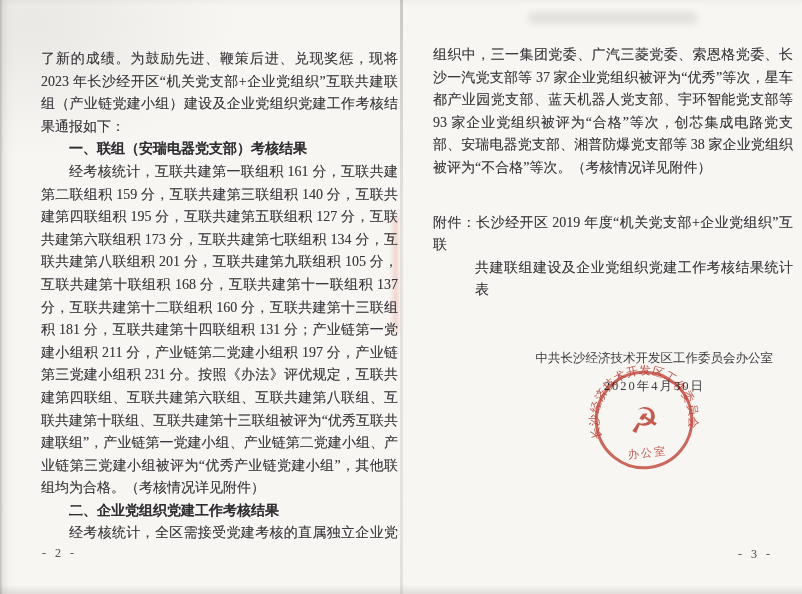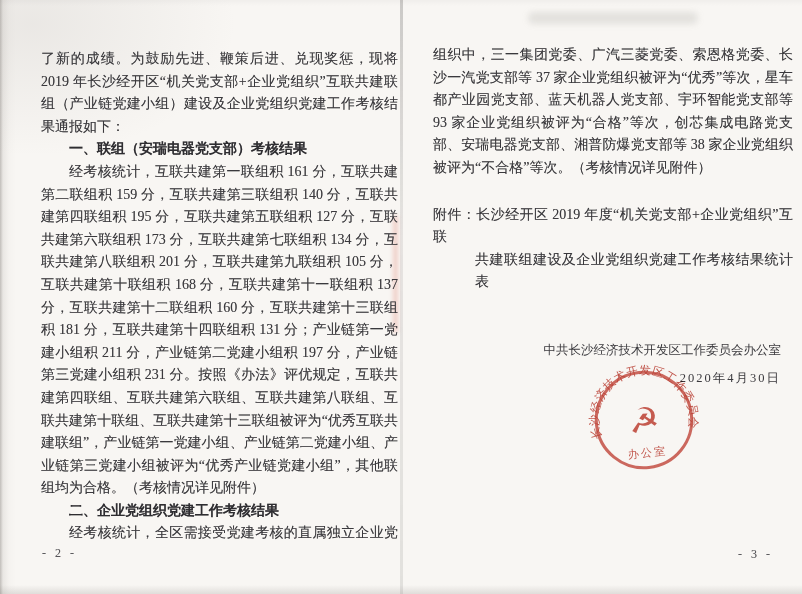--- a/index.html
+++ b/index.html
@@ -30,25 +30,25 @@
     position:absolute;left:393px;top:215px;width:5px;height:118px;border-radius:3px;
     background:rgba(222,118,104,0.30);filter:blur(2px);
   }
   .page{position:absolute;color:#3a393d;font-size:14px;line-height:22.6px;text-align:justify;}
   .page p{margin:0;text-shadow:0 0 0.4px rgba(60,60,60,0.45);}
   .page-left{left:41px;top:48px;width:357px;height:492px;overflow:hidden;}
   .page-right{left:433px;top:44px;width:360px;height:520px;}
   .indent{text-indent:2em;}
   .heading{font-weight:bold;color:#2e2d31;text-indent:2em;}
   .gap-para{margin-top:22px !important;}
-  .attachment{margin-top:24px;}
+  .attachment{margin-top:32px;}
   .attachment .line2{margin-left:3em;}
   .sigblock{
-    margin:46px 12px 0 auto;width:-moz-fit-content;width:fit-content;
-    text-align:right;font-size:12.5px;line-height:20px;
+    margin:46px 20px 0 auto;width:-moz-fit-content;width:fit-content;
+    text-align:center;font-size:12.5px;line-height:20px;
   }
   .sigblock .date{margin-top:8px;letter-spacing:2px;}
   .pageno{
     position:absolute;font-size:12px;color:#57565a;letter-spacing:3px;
     text-shadow:0 0 0.4px rgba(80,80,80,0.4);
   }
   .pageno-left{left:42px;top:546px;}
   .pageno-right{left:738px;top:547px;}
   .seal{
     position:absolute;left:578px;top:354px;width:132px;height:132px;
@@ -58,21 +58,21 @@
 </head>
 <body>
 
 <div class="scan">
 
   <div class="gutter"></div>
   <div class="bleed"></div>
   <div class="redstreak"></div>
 
   <div class="page page-left">
-    <p>了新的成绩。为鼓励先进、鞭策后进、兑现奖惩，现将 2019 年长沙经开区“机关党支部+企业党组织”互联共建联组（产业链党建小组）建设及企业党组织党建工作考核结果通报如下：</p>
+    <p>了新的成绩。为鼓励先进、鞭策后进、兑现奖惩，现将 2023 年长沙经开区“机关党支部+企业党组织”互联共建联组（产业链党建小组）建设及企业党组织党建工作考核结果通报如下：</p>
     <p class="heading">一、联组（安瑞电器党支部）考核结果</p>
     <p class="indent">经考核统计，互联共建第一联组积 161 分，互联共建第二联组积 159 分，互联共建第三联组积 140 分，互联共建第四联组积 195 分，互联共建第五联组积 127 分，互联共建第六联组积 173 分，互联共建第七联组积 134 分，互联共建第八联组积 201 分，互联共建第九联组积 105 分，互联共建第十联组积 168 分，互联共建第十一联组积 137 分，互联共建第十二联组积 160 分，互联共建第十三联组积 181 分，互联共建第十四联组积 131 分；产业链第一党建小组积 211 分，产业链第二党建小组积 197 分，产业链第三党建小组积 231 分。按照《办法》评优规定，互联共建第四联组、互联共建第六联组、互联共建第八联组、互联共建第十联组、互联共建第十三联组被评为“优秀互联共建联组”，产业链第一党建小组、产业链第二党建小组、产业链第三党建小组被评为“优秀产业链党建小组”，其他联组均为合格。（考核情况详见附件）</p>
     <p class="heading">二、企业党组织党建工作考核结果</p>
     <p class="indent">经考核统计，全区需接受党建考核的直属独立企业党组织 168 家，已接受考核的企业党组织 168 家。在接受考核的企业党</p>
   </div>
 
   <div class="page page-right">
     <p>组织中，三一集团党委、广汽三菱党委、索恩格党委、长沙一汽党支部等 37 家企业党组织被评为“优秀”等次，星车都产业园党支部、蓝天机器人党支部、宇环智能党支部等 93 家企业党组织被评为“合格”等次，创芯集成电路党支部、安瑞电器党支部、湘普防爆党支部等 38 家企业党组织被评为“不合格”等次。（考核情况详见附件）</p>
     <div class="attachment">
       <p>附件：长沙经开区 2019 年度“机关党支部+企业党组织”互联</p>

